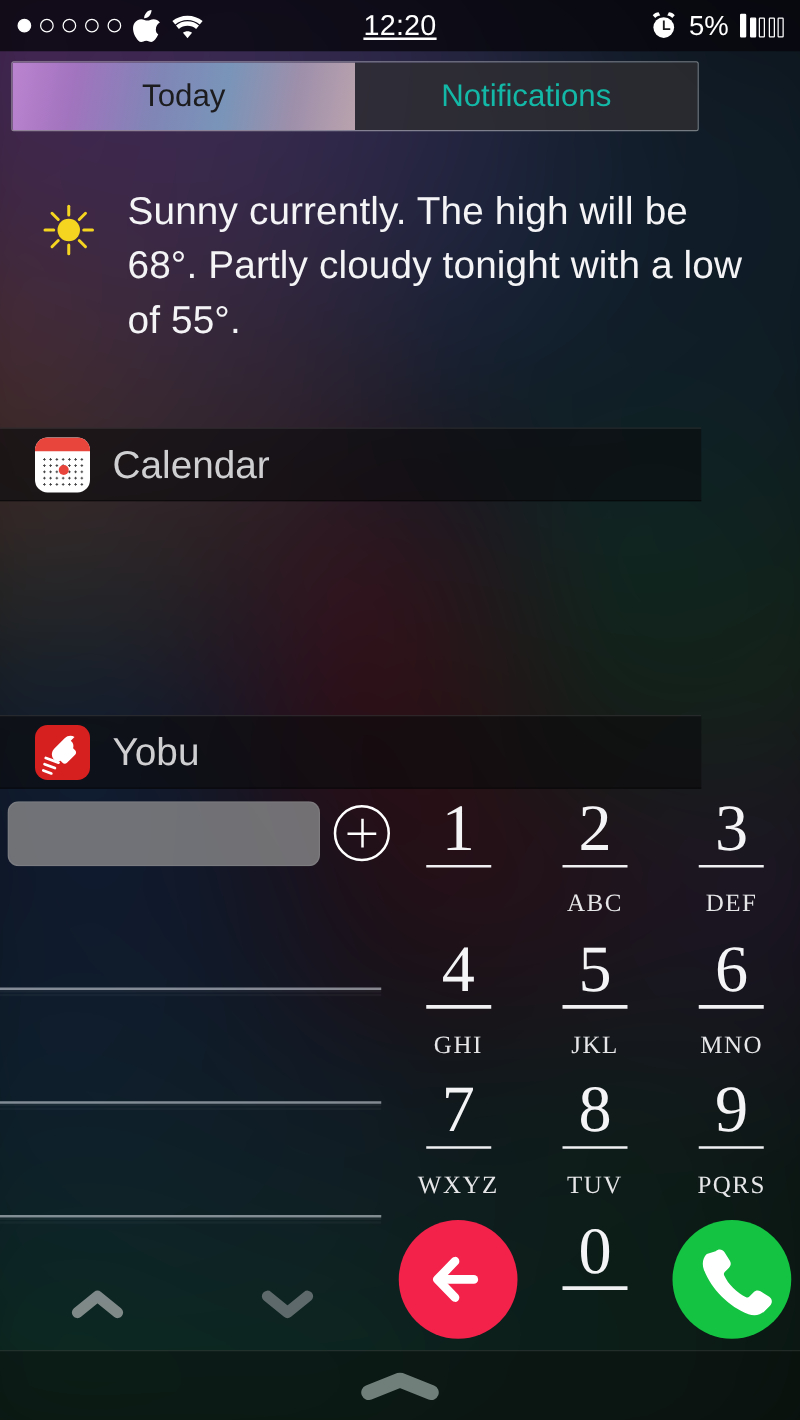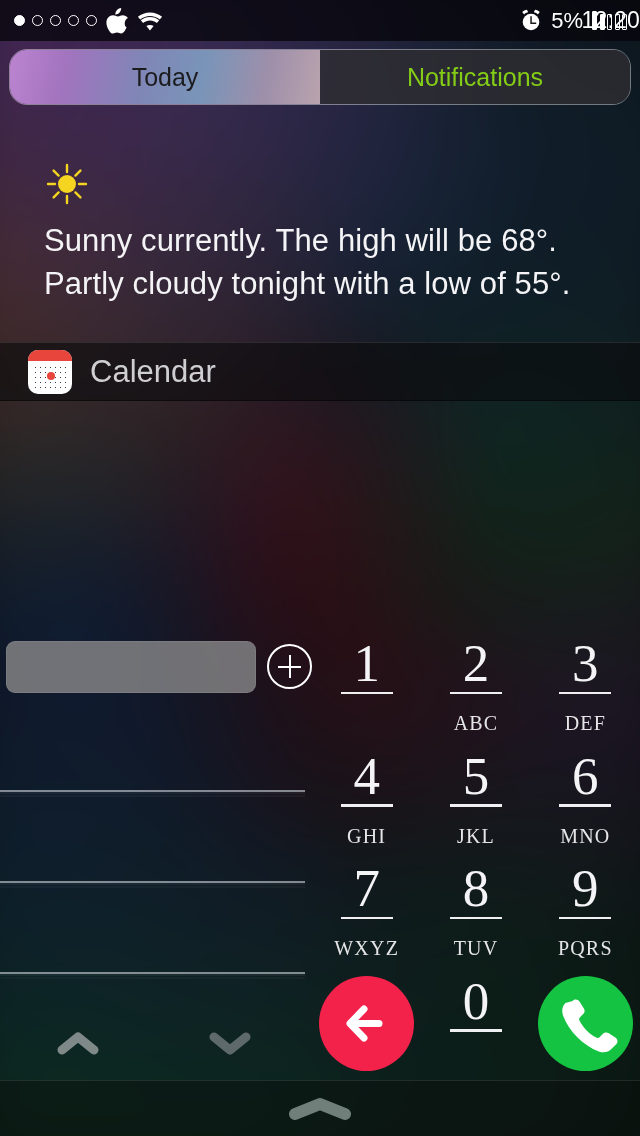--- a/index.html
+++ b/index.html
@@ -47,64 +47,64 @@
     position:absolute; left:0; top:0; width:640px; height:41px;
     background:rgba(8,6,12,0.80);
     display:flex; align-items:center;
     color:#fff; z-index:40;
   }
   .sb-left{ display:flex; align-items:center; gap:9px; padding-left:14px; }
   .dots{ display:flex; align-items:center; gap:7px; }
   .dot{ width:11px; height:11px; border-radius:50%; border:1.6px solid #fff; }
   .dot.on{ background:#fff; }
   .sb-time{
-    position:absolute; left:0; right:0; text-align:right;
-    font-size:23px; font-weight:500; letter-spacing:0.2px;
+    position:absolute; left:0; right:0; text-align:center;
+    font-size:23px; font-weight:500; letter-spacing:0.2px;text-decoration:underline;
   }
   .sb-right{
     margin-left:auto; display:flex; align-items:center; gap:9px;
     padding-right:13px; font-size:22px; font-weight:500;
   }
   .batt-bars{ display:flex; align-items:flex-end; gap:2.5px; height:19px; }
   .bbar{ width:5px; border:1.6px solid #fff; border-radius:1px; }
   .bbar.on{ background:#fff; }
 
   
   #tabbar{
-    position:absolute; left:9px; top:49px; width:622px; height:56px;
+    position:absolute; left:9px; top:49px; width:550px; height:56px;
     border:1px solid rgba(255,255,255,0.42);
-    border-radius:18px; overflow:hidden; display:flex; z-index:30;justify-content:flex-end;
+    border-radius:2px; overflow:hidden; display:flex; z-index:30;justify-content:flex-end;
   }
   .tab{
     flex:1; display:flex; align-items:center; justify-content:center;
     font-size:25px; position:relative;
   }
   .tab.active{
     color:#1c1c1e;
     background:
       linear-gradient(100deg, rgba(198,140,220,0.92) 0%, rgba(176,126,206,0.88) 18%,
       rgba(140,150,200,0.85) 42%, rgba(132,166,202,0.86) 62%,
       rgba(176,160,186,0.86) 82%, rgba(205,180,188,0.88) 100%);
   }
-  .tab.inactive{ color:#84cc16; background:rgba(48,46,50,0.78); }
+  .tab.inactive{ color:#14b8a6; background:rgba(48,46,50,0.78); }
 
   
   #weather{
     position:absolute; left:0; top:119px; width:640px; height:215px;
-    z-index:20; padding:28px 30px 0 44px; display:flex; gap:12px;flex-direction:column;
+    z-index:20; padding:28px 30px 0 32px; display:flex; gap:24px;
   }
   #sun{ position:relative; width:46px; height:46px; flex:0 0 46px; margin-top:14px; }
   .weather-text{
     color:#f4f4f6; font-size:31px; line-height:1.40;
     font-weight:300; letter-spacing:0.1px;
   }
 
   
   .sec-header{
-    position:absolute; left:0; width:640px; height:59px; z-index:20;
+    position:absolute; left:0; width:561px; height:59px; z-index:20;
     display:flex; align-items:center; gap:18px; padding-left:28px;
     background:rgba(12,11,13,0.62);
     border-top:1px solid rgba(255,255,255,0.10);
     border-bottom:1px solid rgba(0,0,0,0.45);
   }
   .sec-title{ color:#cfcfd2; font-size:31px; font-weight:300; }
   .app-icon{ width:44px; height:44px; border-radius:10px; position:relative; flex:0 0 44px; }
 
   
   .cal-icon{ background:#fff; overflow:hidden; }
@@ -263,20 +263,33 @@
   <div class="sec-header" style="top:342px;">
     <div class="app-icon cal-icon">
       <div class="cal-top"></div>
       <div class="cal-grid"></div>
       <div class="cal-dot"></div>
     </div>
     <span class="sec-title">Calendar</span>
   </div>
 
 
+  <div class="sec-header" style="top:572px;">
+    <div class="app-icon yobu-icon">
+      <svg width="44" height="44" viewBox="0 0 44 44">
+        <path fill="#fff" d="M31.6 9.6c-2.3-1.6-5.6-1.3-7.9 1l-8.2 8.2c-2.3 2.3-2.6 5.6-1 7.9 1.3 1.9 3.7 2.6 5.9 1.9l1.6 1.6c1 1 2.6 1 3.6 0l6.5-6.5c1-1 1-2.6 0-3.6l-1.6-1.6c.7-2.2 0-4.6-1.9-5.9z"></path>
+        <g fill="#fff">
+          <rect x="8" y="25" width="13" height="2.2" rx="1.1" transform="rotate(20 8 25)"></rect>
+          <rect x="7" y="30" width="11" height="2.2" rx="1.1" transform="rotate(20 7 30)"></rect>
+          <rect x="6" y="35" width="9" height="2.2" rx="1.1" transform="rotate(20 6 35)"></rect>
+        </g>
+      </svg>
+    </div>
+    <span class="sec-title">Yobu</span>
+  </div>
 
   <div id="yobu-body">
 
     <div id="yobu-left">
       <div id="num-field"></div>
       <div id="add-btn">
         <span class="hbar"></span>
         <span class="vbar"></span>
       </div>
 

